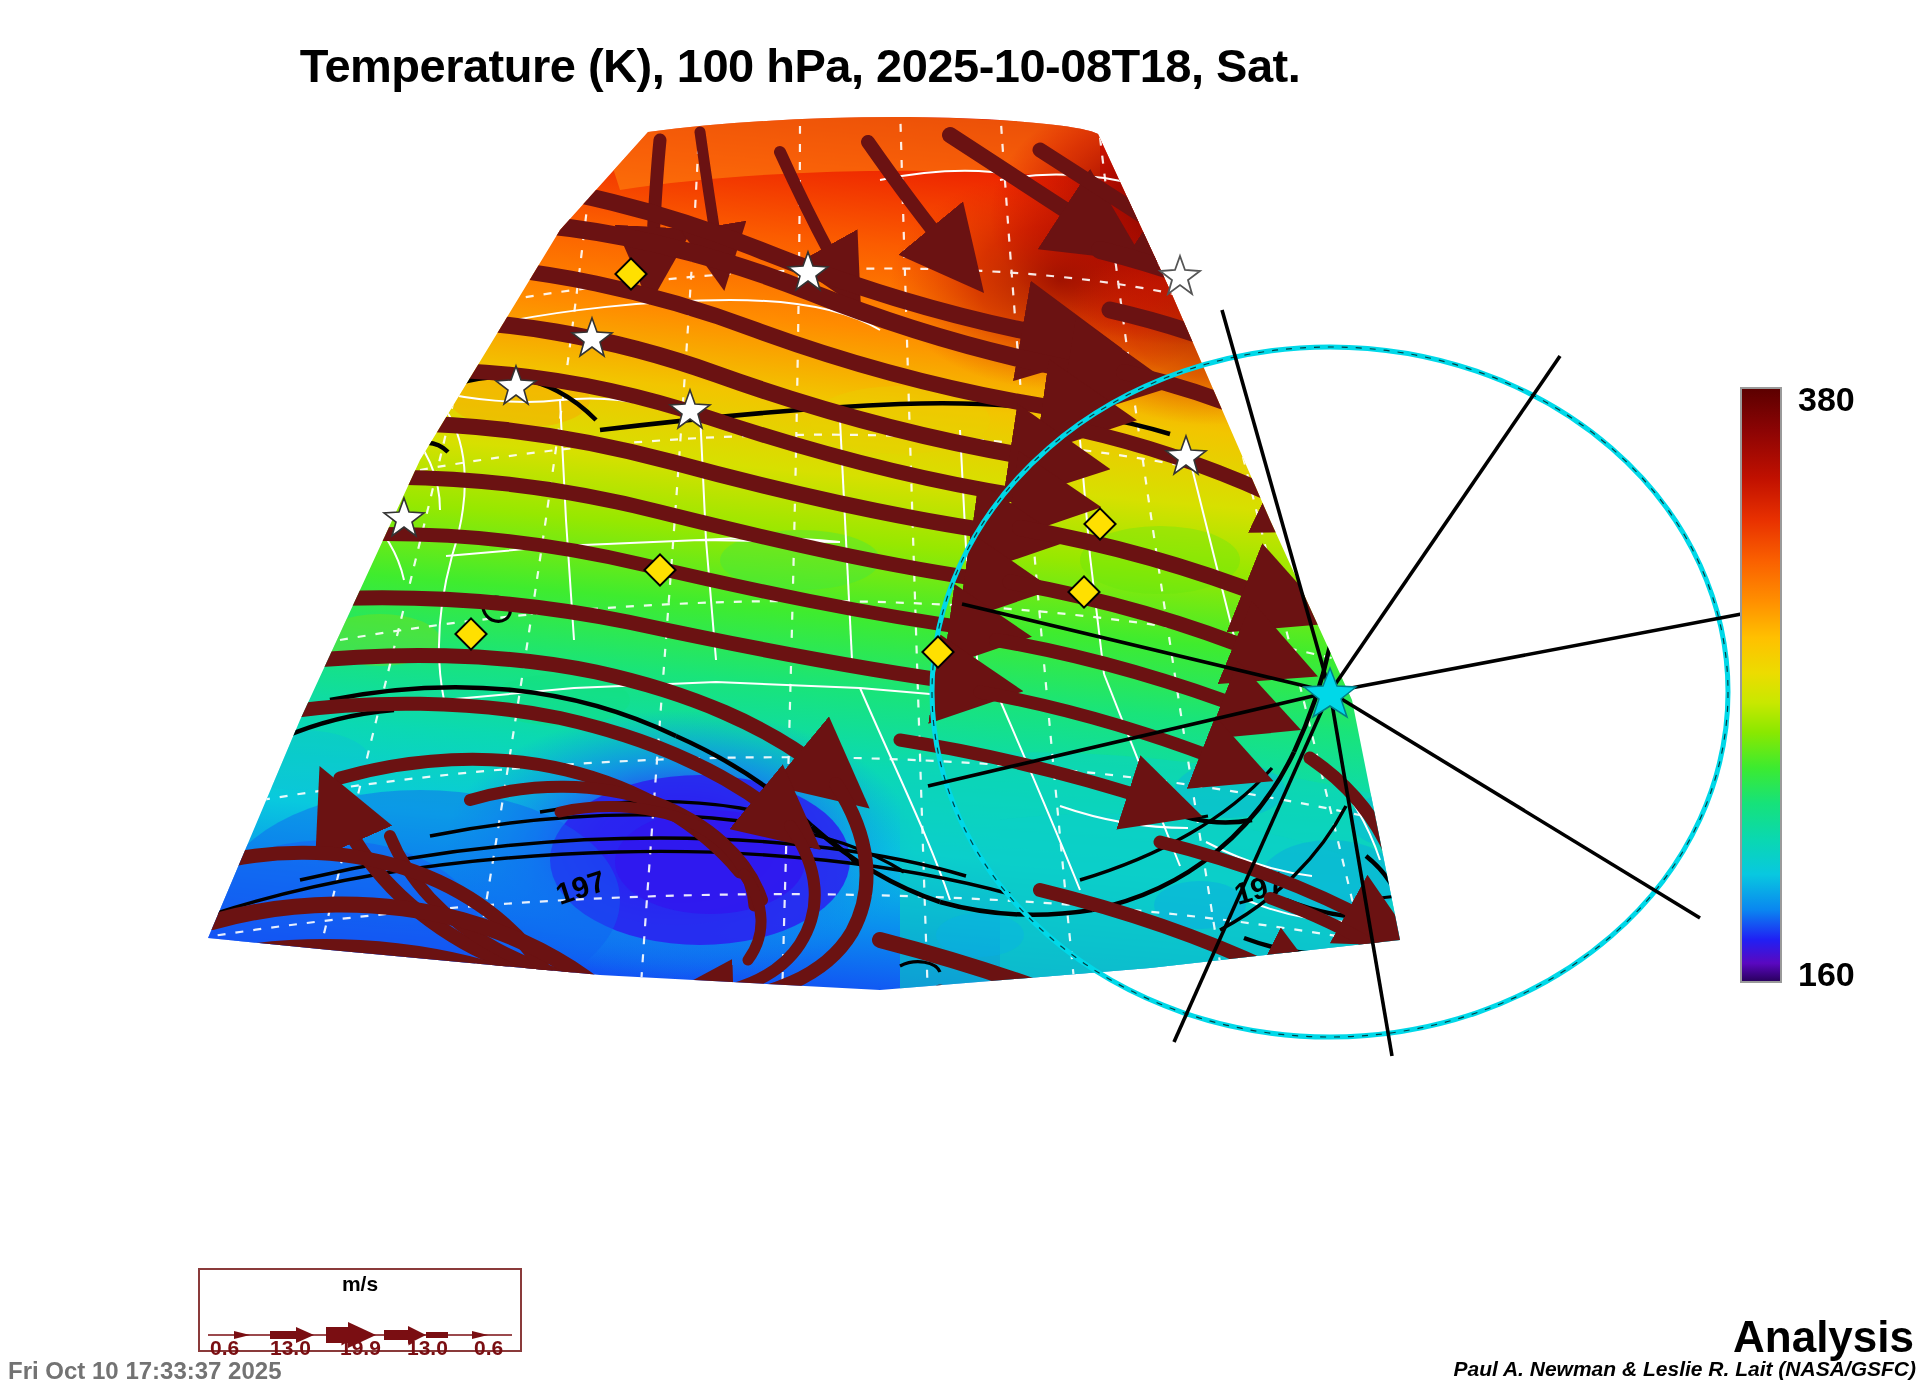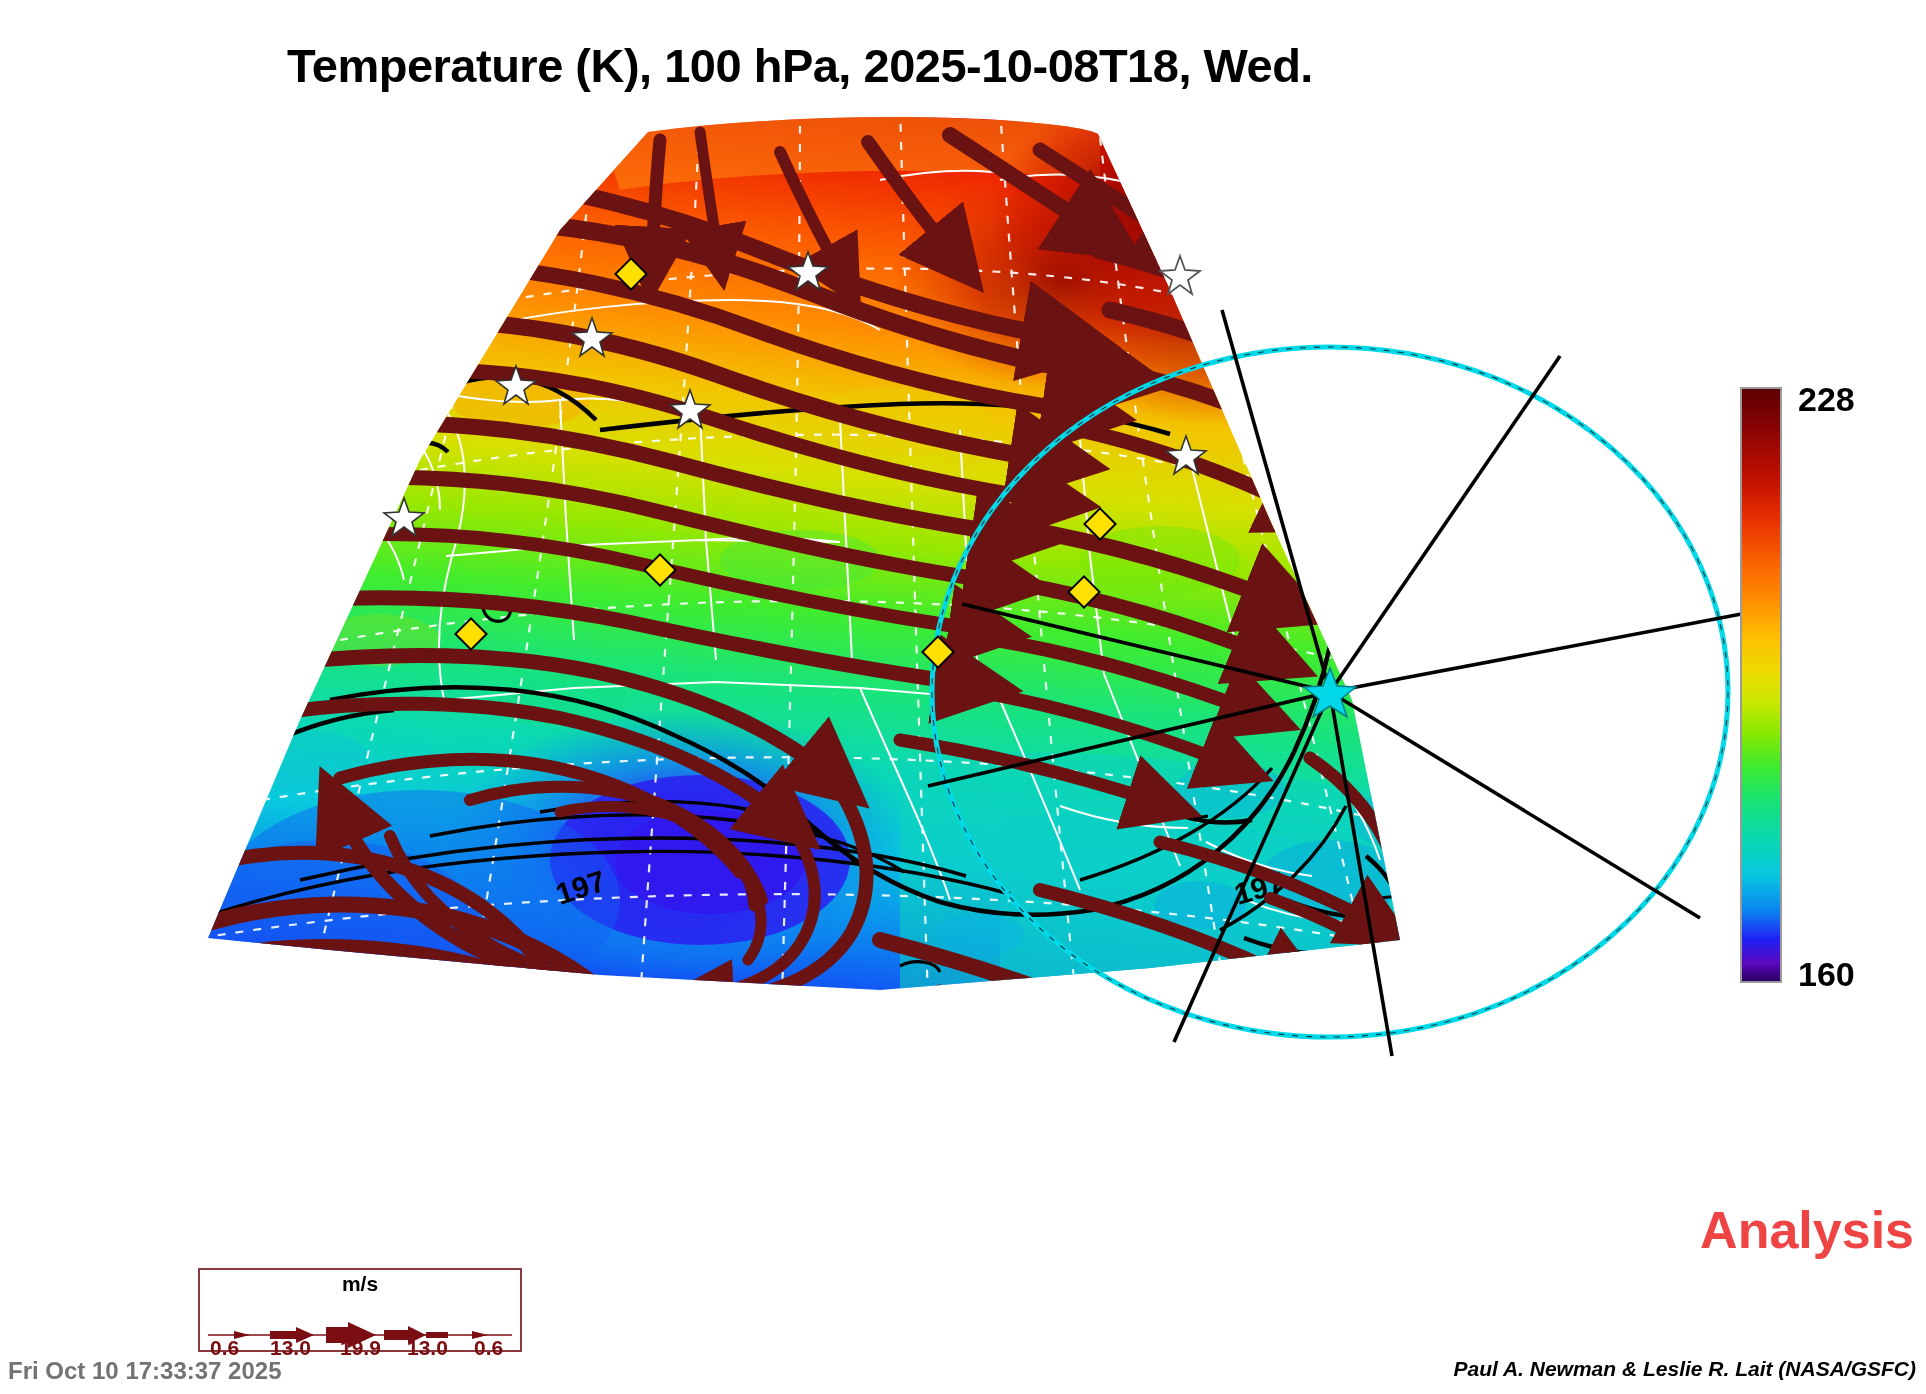--- a/index.html
+++ b/index.html
@@ -48,21 +48,21 @@
     border:2px solid #8a3a3a; background:#ffffff;
   }
   #wind-units{position:absolute;left:0;top:2px;width:320px;text-align:center;
               font-size:21px;font-weight:bold;color:#000;}
   .wind-val{position:absolute; top:26px; font-size:21px; font-weight:bold; color:#7a0e12;margin-top:40px;}
   #wind-arrow-row{position:absolute;left:0;top:52px;width:320px;height:26px;}
 
   
   #timestamp{position:absolute; left:8px; top:1357px; font-size:24px; font-weight:bold; color:#737373;}
   #credit{position:absolute; right:10px; top:1357px; font-size:21px; font-weight:bold; color:#000;font-style:italic;}
-  #analysis-label{position:absolute; right:12px; top:1200px; font-size:52px; font-weight:bold; color:#ef4444;}
+  #analysis-label{position:absolute; right:12px; top:1312px; font-size:44px; font-weight:bold; color:#000000;}
 </style>
 </head>
 <body>
 
 <div id="map-wrap">
 
 <svg width="1926" height="1394" viewBox="0 0 1926 1394" xmlns="http://www.w3.org/2000/svg">
   <defs>
 
     <clipPath id="mapclip">
@@ -367,26 +367,26 @@
     <path d="M690,390 L695,404 L710,405 L698,414 L702,428 L690,419 L678,428 L682,414 L670,405 L685,404 Z"></path>
     <path d="M404,498 L409,512 L424,513 L412,522 L416,536 L404,527 L392,536 L396,522 L384,513 L399,512 Z"></path>
     <path d="M1186,436 L1191,450 L1206,451 L1194,460 L1198,474 L1186,465 L1174,474 L1178,460 L1166,451 L1181,450 Z"></path>
   </g>
   <g fill="#ffffff" stroke="#555555" stroke-width="1.8">
     <path d="M1180,256 L1185,270 L1200,271 L1188,280 L1192,294 L1180,285 L1168,294 L1172,280 L1160,271 L1175,270 Z"></path>
   </g>
 </svg>
 
 
-<div id="page-title">Temperature (K), 100 hPa, 2025-10-08T18, Wed.</div>
+<div id="page-title">Temperature (K), 100 hPa, 2025-10-08T18, Sat.</div>
 
 
 <div id="colorbar-group">
   <div id="colorbar-bar"></div>
-  <div id="colorbar-max">228</div>
+  <div id="colorbar-max">380</div>
   <div id="colorbar-min">160</div>
 </div>
 
 
 <div id="wind-legend">
   <div id="wind-units">m/s</div>
   <div class="wind-val" style="left:10px;">0.6</div>
   <div class="wind-val" style="left:70px;">13.0</div>
   <div class="wind-val" style="left:140px;">19.9</div>
   <div class="wind-val" style="left:207px;">13.0</div>

